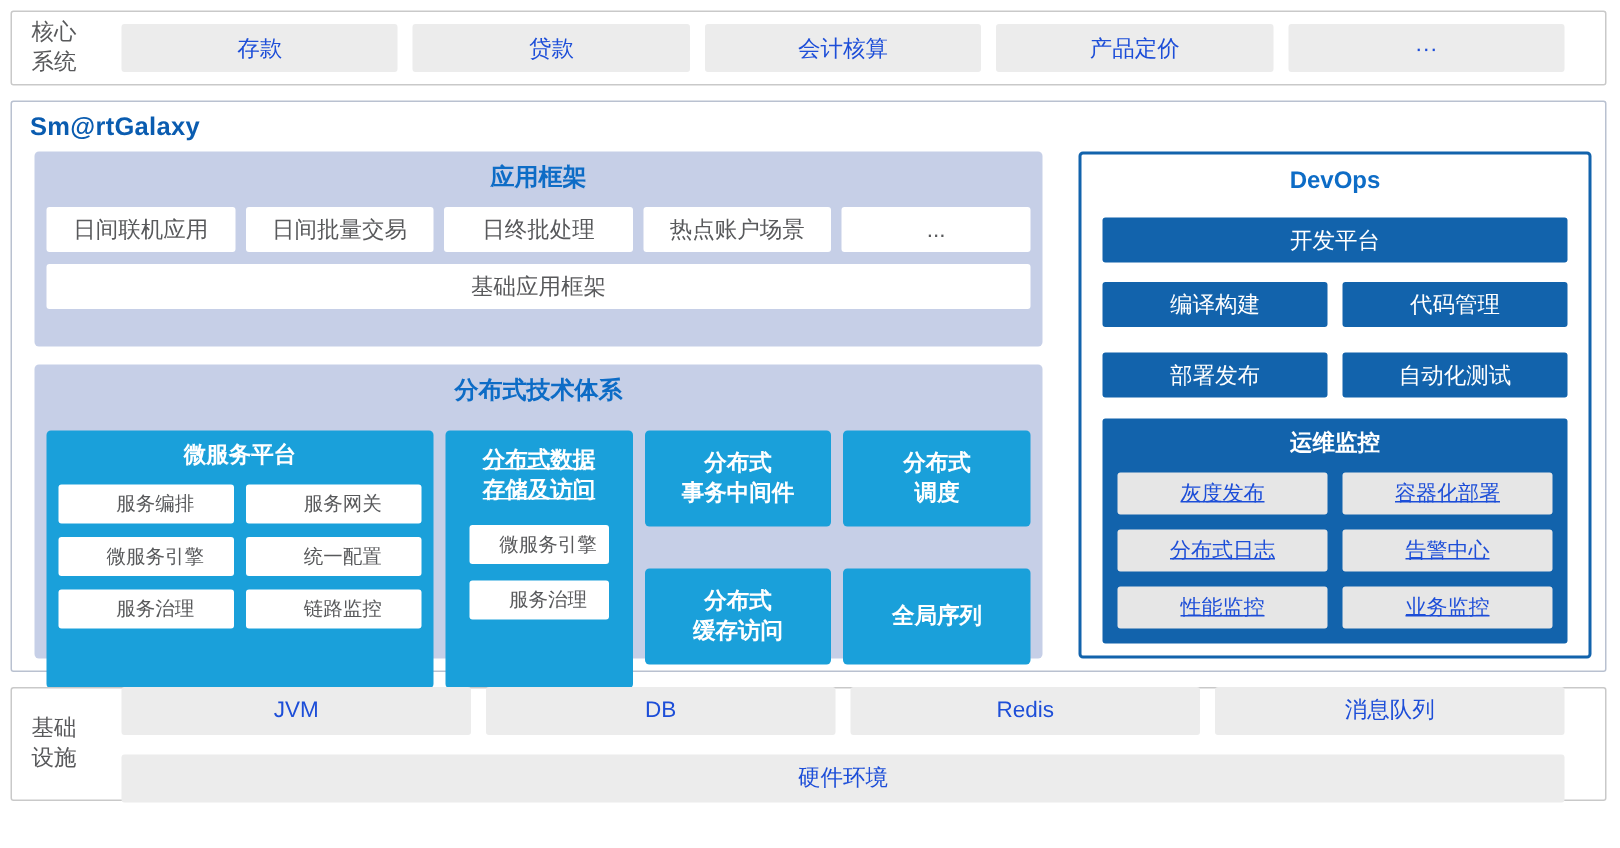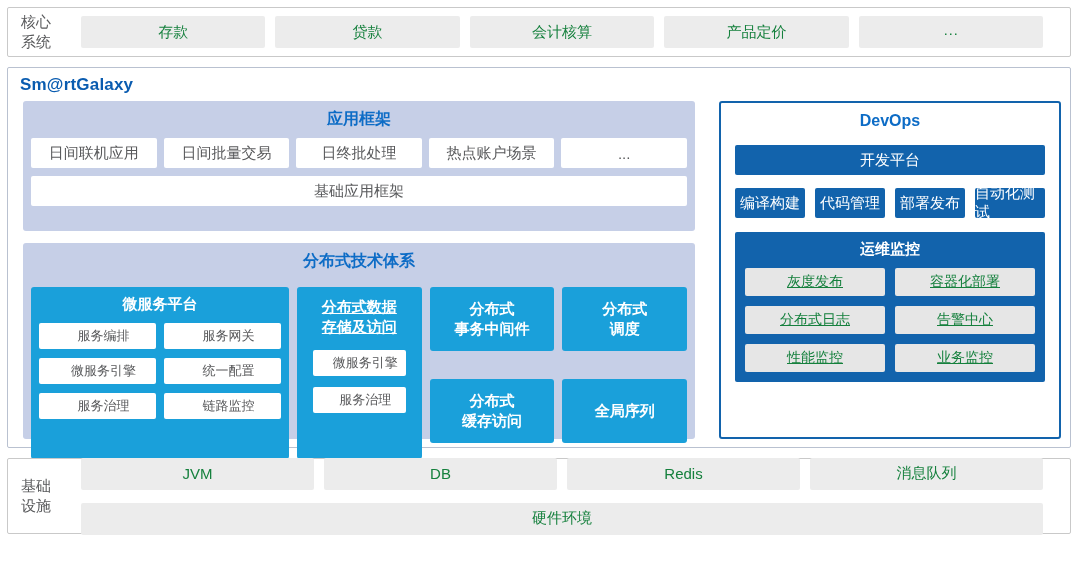--- a/index.html
+++ b/index.html
@@ -44,21 +44,21 @@
   .band-col { flex: 1; display: flex; flex-direction: column; gap: 13px; }
   .gray-box {
     flex: 1;
     height: 32px;
     background: #ECECEC;
     border-radius: 2px;
     display: flex;
     align-items: center;
     justify-content: center;
     font-size: 15px;
-    color: #15803d;
+    color: #1d4ed8;
   }
   .gray-box.wide { flex: none; width: 100%; }
 
   
   .main {
     position: absolute;
     left: 7px;
     top: 67px;
     width: 1064px;
     height: 381px;
@@ -172,21 +172,21 @@
     color: #ffffff;
     height: 30px;
     display: flex;
     align-items: center;
     justify-content: center;
     font-size: 15px;
   }
   .devops-grid {
     margin-top: 13px;
     display: grid;
-    grid-template-columns: 1fr 1fr 1fr 1fr;
+    grid-template-columns: 1fr 1fr;
     column-gap: 10px;
     row-gap: 17px;
   }
   .ops {
     margin-top: 14px;
     height: 150px;
     background: #1263AC;
     border-radius: 2px;
     padding: 5px 10px 8px;
   }

